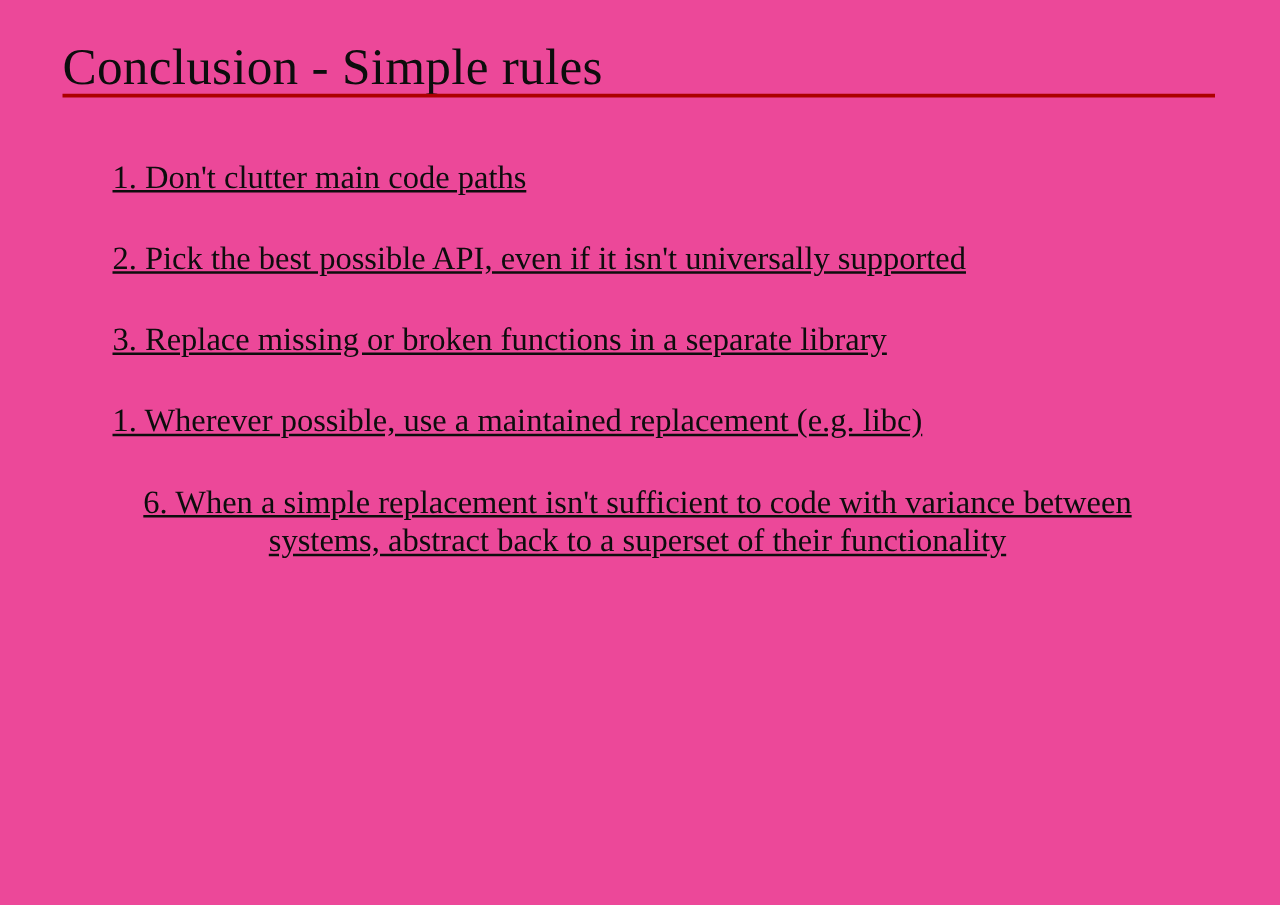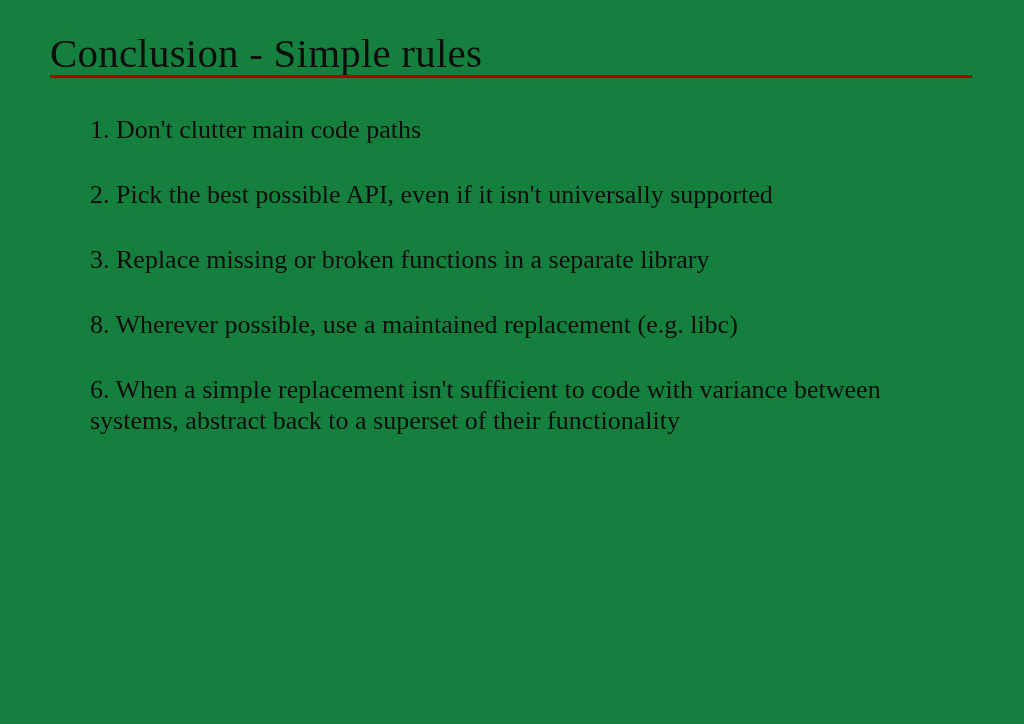--- a/index.html
+++ b/index.html
@@ -11,21 +11,21 @@
     height: 724px;
     background: #f6fbf7;
     font-family: "Liberation Serif", "DejaVu Serif", serif;
     color: #0d0d0d;
     overflow: hidden;
   }
   .slide {
     position: relative;
     width: 1024px;
     height: 724px;
-    background: #15803d;
+    background: #ec4899;
     box-sizing: border-box;
   }
   .slide-title {
     position: absolute;
     left: 50px;
     top: 30px;
     font-size: 41px;
     line-height: 46px;
     font-weight: normal;
     letter-spacing: 0.2px;
@@ -37,50 +37,52 @@
     position: absolute;
     left: 50px;
     top: 75px;
     width: 922px;
     height: 3px;
     background: #ac0000;
   }
   .rules-list {
     position: absolute;
     left: 90px;
-    top: 114px;
+    top: 126px;
     width: 880px;
+    text-decoration: underline;
   }
   .rule-item {
     font-size: 26px;
     line-height: 31px;
     margin: 0 0 34px 0;
     color: #0d0d0d;
     text-indent: 0;
   }
   .rule-item:last-child {
     margin-bottom: 0;
   }
   .rule-item.wrap {
     width: 840px;
+    text-align: center;
   }
   .rule-item.short {
     white-space: nowrap;
   }
 </style>
 </head>
 <body>
 
 <div class="slide">
 
   <h1 class="slide-title">Conclusion - Simple rules</h1>
 
   <div class="title-rule"></div>
 
   <div class="rules-list">
     <p class="rule-item short">1. Don't clutter main code paths</p>
     <p class="rule-item short">2. Pick the best possible API, even if it isn't universally supported</p>
     <p class="rule-item short">3. Replace missing or broken functions in a separate library</p>
-    <p class="rule-item short">8. Wherever possible, use a maintained replacement (e.g. libc)</p>
+    <p class="rule-item short">1. Wherever possible, use a maintained replacement (e.g. libc)</p>
     <p class="rule-item wrap">6. When a simple replacement isn't sufficient to code with variance between systems, abstract back to a superset of their functionality</p>
   </div>
 
 </div>
 
 </body></html>

